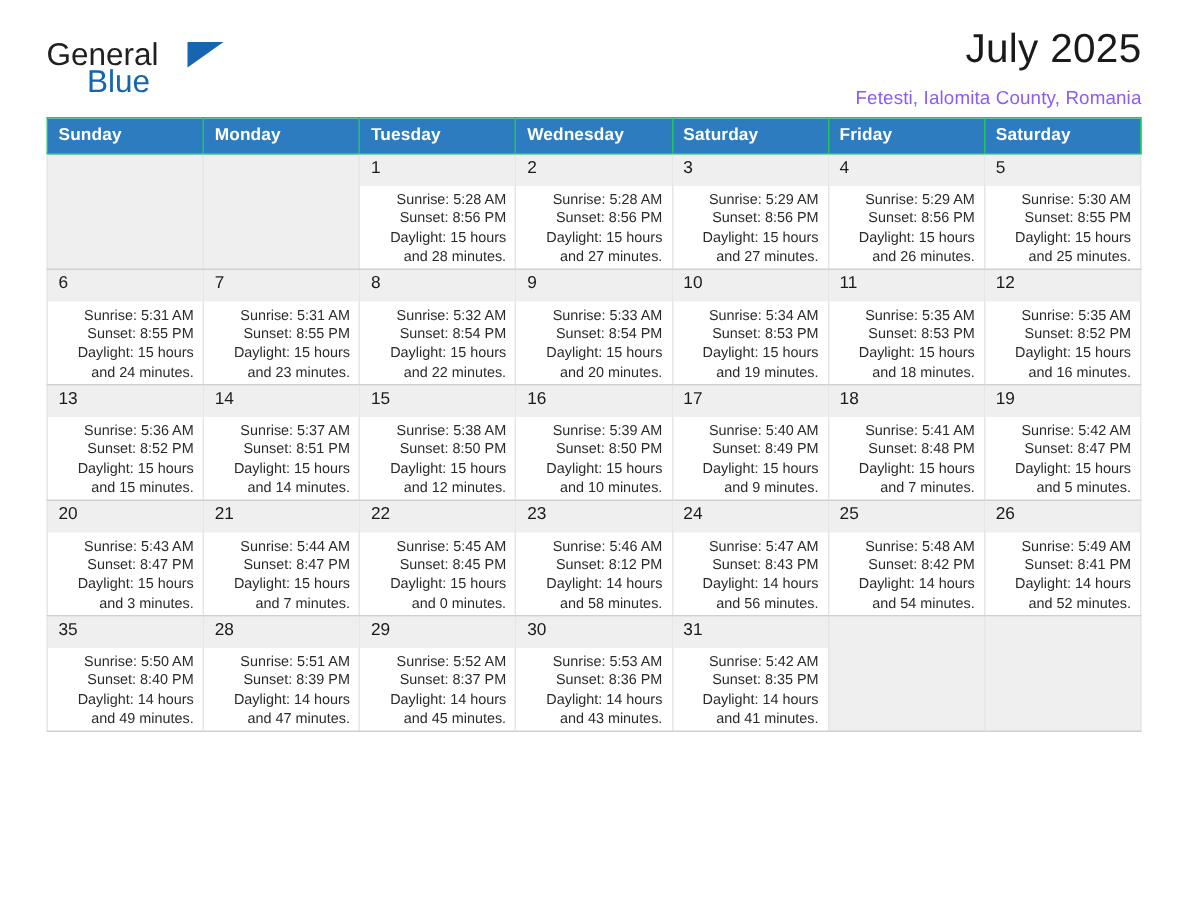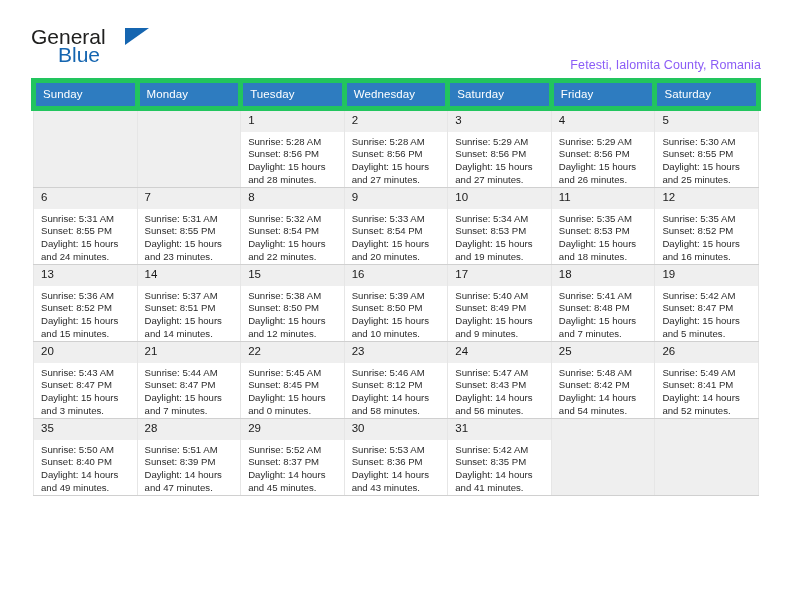--- a/index.html
+++ b/index.html
@@ -82,25 +82,25 @@
   
   .calendar {
     width: 730px;
     border-collapse: collapse;
     table-layout: fixed;
     margin-top: 6px;
   }
   .calendar th {
     background: #2e7cc0;
     color: #ffffff;
-    font-weight: normal;
+    font-weight: bold;
     font-size: 11.5px;
     text-align: left;
     padding: 5px 0 6px 7px;
-    border: 5px solid #22c55e;
+    border: 1px solid #22c55e;
     letter-spacing: 0.1px;
   }
   .calendar td {
     height: 76px;
     vertical-align: top;
     border-left: 1px solid #e6e6e6;
     border-right: 1px solid #e6e6e6;
     border-bottom: 1px solid #d0d0d0;
     padding: 0;
     background: #ffffff;
@@ -119,20 +119,21 @@
     padding: 3px 0 4px 7px;
     background: #efefef;
     line-height: 1.2;
   }
   td.shaded .daynum { background: #efefef; }
   .lines {
     padding: 4px 6px 0 7px;
     font-size: 9.6px;
     line-height: 12.6px;
     color: #2b2b2b;
+    text-align: right;
   }
   .lines div { white-space: nowrap; }
   td.empty {
     background: #efefef;
   }
   td.empty .cell-inner { height: 100%; }
 </style>
 </head>
 <body>
 
@@ -140,20 +141,21 @@
 
   <div class="header">
 
     <div class="brand">
       <span class="brand-general">General</span>
       <span class="brand-flag"></span>
       <span class="brand-blue">Blue</span>
     </div>
 
     <div class="title-wrap">
+      <h1 class="month-title">July 2025</h1>
       <div class="location">Fetesti, Ialomita County, Romania</div>
     </div>
 
   </div>
 
   <table class="calendar">
     <thead>
       <tr id="weekday-row">
           <th>Sunday</th>
           <th>Monday</th>

